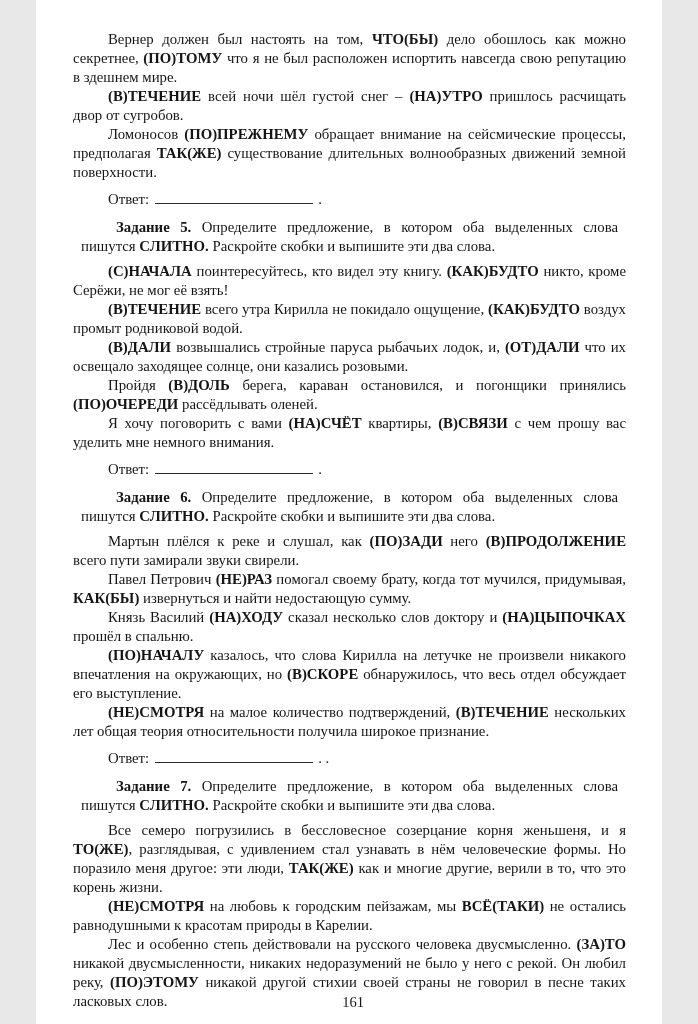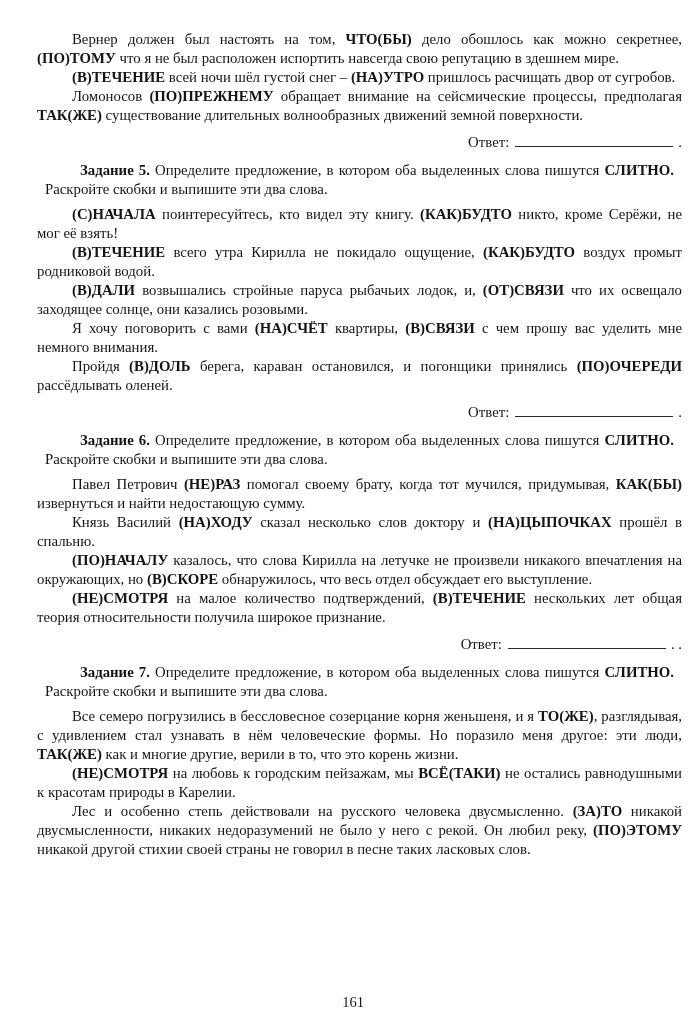--- a/index.html
+++ b/index.html
@@ -1,35 +1,35 @@
 <!DOCTYPE html>
 <html lang="ru"><head>
 <meta charset="utf-8">
 <style>
   html,body { margin:0; padding:0; background:#e8e8e8; }
   .page {
     position:relative;
-    width:698px; height:1024px;
+    width:626px; height:1024px;
     margin:0 auto;
     background:#ffffff;
     box-sizing:border-box;
-    padding:30px 16px 0 37px;
+    padding:30px 36px 0 37px;
     font-family:"Liberation Serif", serif;
     font-size:14.8px;
     line-height:19px;
     color:#151515;
     overflow:hidden;
   }
   .para {
     margin:0;
     text-align:justify;
     text-indent:35px;
   }
   .para.task   { margin:9px 8px 6px; }
-  .para.answer { margin:7px 0 9px; text-align:right; }
+  .para.answer { margin:7px 0 9px; text-align:left; }
   .b { font-weight:bold; }
   .blank {
     display:inline-block;
     width:158px;
     height:0.95em;
     border-bottom:1px solid #2a2a2a;
     vertical-align:baseline;
     margin-left:6px;
   }
   .suffix { margin-left:5px; }
@@ -45,25 +45,26 @@
 
 <div class="page">
   <div>
       <p class="para"><span>Вернер должен был настоять на том, </span><span class="b">ЧТО(БЫ)</span><span> дело обошлось как можно секретнее, </span><span class="b">(ПО)ТОМУ</span><span> что я не был расположен испортить навсегда свою репутацию в здешнем мире.</span></p>
       <p class="para"><span class="b">(В)ТЕЧЕНИЕ</span><span> всей ночи шёл густой снег – </span><span class="b">(НА)УТРО</span><span> пришлось расчищать двор от сугробов.</span></p>
       <p class="para"><span>Ломоносов </span><span class="b">(ПО)ПРЕЖНЕМУ</span><span> обращает внимание на сейсмические процессы, предполагая </span><span class="b">ТАК(ЖЕ)</span><span> существование длительных волнообразных движений земной поверхности.</span></p>
       <p class="para answer"><span>Ответ:</span><span class="blank"></span><span class="suffix">.</span></p>
       <p class="para task"><span class="b">Задание 5.</span><span> Определите предложение, в котором оба выделенных слова пишутся </span><span class="b">СЛИТНО.</span><span> Раскройте скобки и выпишите эти два слова.</span></p>
       <p class="para"><span class="b">(С)НАЧАЛА</span><span> поинтересуйтесь, кто видел эту книгу. </span><span class="b">(КАК)БУДТО</span><span> никто, кроме Серёжи, не мог её взять!</span></p>
       <p class="para"><span class="b">(В)ТЕЧЕНИЕ</span><span> всего утра Кирилла не покидало ощущение, </span><span class="b">(КАК)БУДТО</span><span> воздух промыт родниковой водой.</span></p>
-      <p class="para"><span class="b">(В)ДАЛИ</span><span> возвышались стройные паруса рыбачьих лодок, и, </span><span class="b">(ОТ)СВЯЗИ</span><span> что их освещало заходящее солнце, они казались розовыми.</span></p>
+      <p class="para"><span class="b">(В)ДАЛИ</span><span> возвышались стройные паруса рыбачьих лодок, и, </span><span class="b">(ОТ)ДАЛИ</span><span> что их освещало заходящее солнце, они казались розовыми.</span></p>
+      <p class="para"><span>Пройдя </span><span class="b">(В)ДОЛЬ</span><span> берега, караван остановился, и погонщики принялись </span><span class="b">(ПО)ОЧЕРЕДИ</span><span> рассёдлывать оленей.</span></p>
       <p class="para"><span>Я хочу поговорить с вами </span><span class="b">(НА)СЧЁТ</span><span> квартиры, </span><span class="b">(В)СВЯЗИ</span><span> с чем прошу вас уделить мне немного внимания.</span></p>
-      <p class="para"><span>Пройдя </span><span class="b">(В)ДОЛЬ</span><span> берега, караван остановился, и погонщики принялись </span><span class="b">(ПО)ОЧЕРЕДИ</span><span> рассёдлывать оленей.</span></p>
       <p class="para answer"><span>Ответ:</span><span class="blank"></span><span class="suffix">.</span></p>
       <p class="para task"><span class="b">Задание 6.</span><span> Определите предложение, в котором оба выделенных слова пишутся </span><span class="b">СЛИТНО.</span><span> Раскройте скобки и выпишите эти два слова.</span></p>
+      <p class="para"><span>Мартын плёлся к реке и слушал, как </span><span class="b">(ПО)ЗАДИ</span><span> него </span><span class="b">(В)ПРОДОЛЖЕНИЕ</span><span> всего пути замирали звуки свирели.</span></p>
       <p class="para"><span>Павел Петрович </span><span class="b">(НЕ)РАЗ</span><span> помогал своему брату, когда тот мучился, придумывая, </span><span class="b">КАК(БЫ)</span><span> извернуться и найти недостающую сумму.</span></p>
       <p class="para"><span>Князь Василий </span><span class="b">(НА)ХОДУ</span><span> сказал несколько слов доктору и </span><span class="b">(НА)ЦЫПОЧКАХ</span><span> прошёл в спальню.</span></p>
       <p class="para"><span class="b">(ПО)НАЧАЛУ</span><span> казалось, что слова Кирилла на летучке не произвели никакого впечатления на окружающих, но </span><span class="b">(В)СКОРЕ</span><span> обнаружилось, что весь отдел обсуждает его выступление.</span></p>
       <p class="para"><span class="b">(НЕ)СМОТРЯ</span><span> на малое количество подтверждений, </span><span class="b">(В)ТЕЧЕНИЕ</span><span> нескольких лет общая теория относительности получила широкое признание.</span></p>
       <p class="para answer"><span>Ответ:</span><span class="blank"></span><span class="suffix">. .</span></p>
       <p class="para task"><span class="b">Задание 7.</span><span> Определите предложение, в котором оба выделенных слова пишутся </span><span class="b">СЛИТНО.</span><span> Раскройте скобки и выпишите эти два слова.</span></p>
       <p class="para"><span>Все семеро погрузились в бессловесное созерцание корня женьшеня, и я </span><span class="b">ТО(ЖЕ)</span><span>, разглядывая, с удивлением стал узнавать в нём человеческие формы. Но поразило меня другое: эти люди, </span><span class="b">ТАК(ЖЕ)</span><span> как и многие другие, верили в то, что это корень жизни.</span></p>
       <p class="para"><span class="b">(НЕ)СМОТРЯ</span><span> на любовь к городским пейзажам, мы </span><span class="b">ВСЁ(ТАКИ)</span><span> не остались равнодушными к красотам природы в Карелии.</span></p>
       <p class="para"><span>Лес и особенно степь действовали на русского человека двусмысленно. </span><span class="b">(ЗА)ТО</span><span> никакой двусмысленности, никаких недоразумений не было у него с рекой. Он любил реку, </span><span class="b">(ПО)ЭТОМУ</span><span> никакой другой стихии своей страны не говорил в песне таких ласковых слов.</span></p>
     </div>

